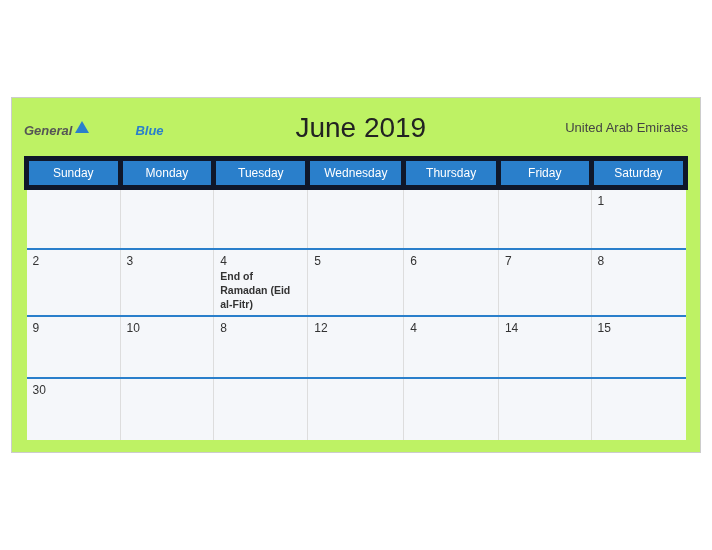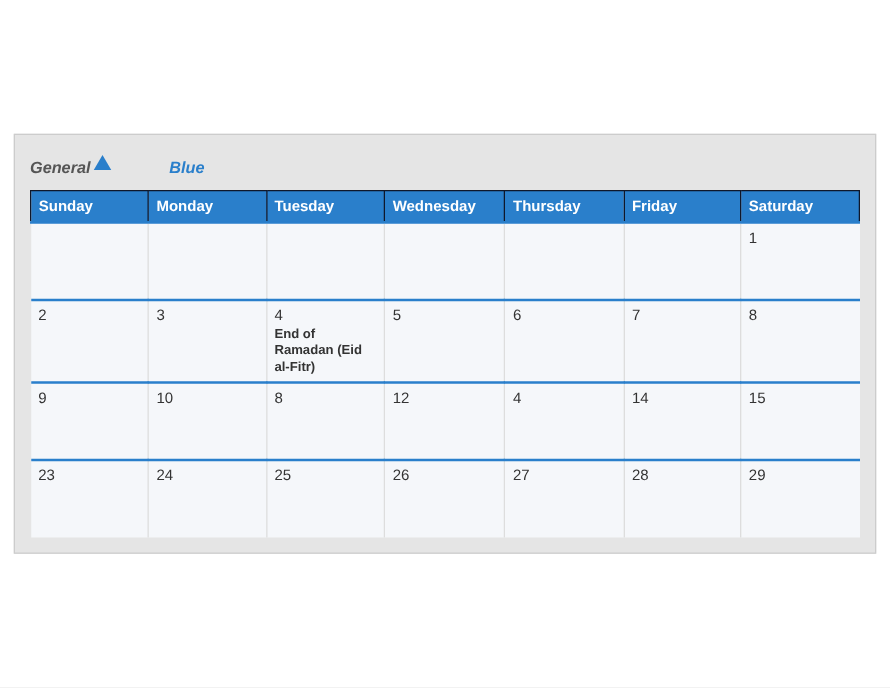--- a/index.html
+++ b/index.html
@@ -7,21 +7,21 @@
       background: #fff;
       font-family: Arial, sans-serif;
       width: 712px;
       height: 550px;
       display: flex;
       align-items: center;
       justify-content: center;
     }
     .calendar-container {
       width: 690px;
-      background: #e5e5e5;
+      background: #bef264;
       border: 1px solid #ccc;
       padding: 10px 12px 12px 12px;
     }
     .header {
       display: flex;
       align-items: center;
       justify-content: space-between;
       margin-bottom: 8px;
       padding: 4px 0;
     }
@@ -62,24 +62,24 @@
       min-width: 130px;
     }
     .calendar-table {
       width: 100%;
       border-collapse: collapse;
     }
     .calendar-table thead tr th {
       background: #2a7fcb;
       color: #fff;
       font-size: 12px;
-      font-weight: bold;
-      text-align: left;
+      font-weight: normal;
+      text-align: center;
       padding: 5px 6px;
-      border: 1px solid #0f172a;
+      border: 5px solid #0f172a;
     }
     .calendar-table tbody tr {
       border-top: 2px solid #2a7fcb;
     }
     .calendar-table tbody tr td {
       vertical-align: top;
       padding: 4px 6px 4px 6px;
       font-size: 12px;
       color: #333;
       background: #f5f7fa;
@@ -119,20 +119,22 @@
 
 <div class="calendar-container">
   <div class="header">
     <div class="logo">
       <span class="logo-general">General</span>
       <svg class="logo-icon" viewBox="0 0 18 18">
         <polygon points="9,2 16,14 2,14" fill="#2a7fcb"></polygon>
       </svg>
       <span class="logo-blue">Blue</span>
     </div>
+    <div class="month-title">June 2019</div>
+    <div class="country">United Arab Emirates</div>
   </div>
 
   <table class="calendar-table">
     <thead>
       <tr>
       <th>Sunday</th>
           <th>Monday</th>
           <th>Tuesday</th>
           <th>Wednesday</th>
           <th>Thursday</th>
@@ -192,38 +194,26 @@
           <td>
             <span class="day-num">4</span>
           </td>
           <td>
             <span class="day-num">14</span>
           </td>
           <td>
             <span class="day-num">15</span>
           </td>
         </tr>
-        <tr>
-          <td>
-            <span class="day-num">23</span>
-          </td>
-          <td>
-            <span class="day-num">24</span>
-          </td>
-          <td>
-            <span class="day-num">25</span>
-          </td>
-          <td>
-            <span class="day-num">26</span>
-          </td>
-          <td>
-            <span class="day-num">27</span>
-          </td>
-          <td>
-            <span class="day-num">28</span>
-          </td>
-          <td>
-            <span class="day-num">29</span>
-          </td>
+        <tr class="last-row">
+          <td>
+            <span class="day-num">30</span>
+          </td>
+          <td class="empty-cell"></td>
+          <td class="empty-cell"></td>
+          <td class="empty-cell"></td>
+          <td class="empty-cell"></td>
+          <td class="empty-cell"></td>
+          <td class="empty-cell"></td>
         </tr>
       </tbody>
   </table>
 </div>
 
 </body></html>

